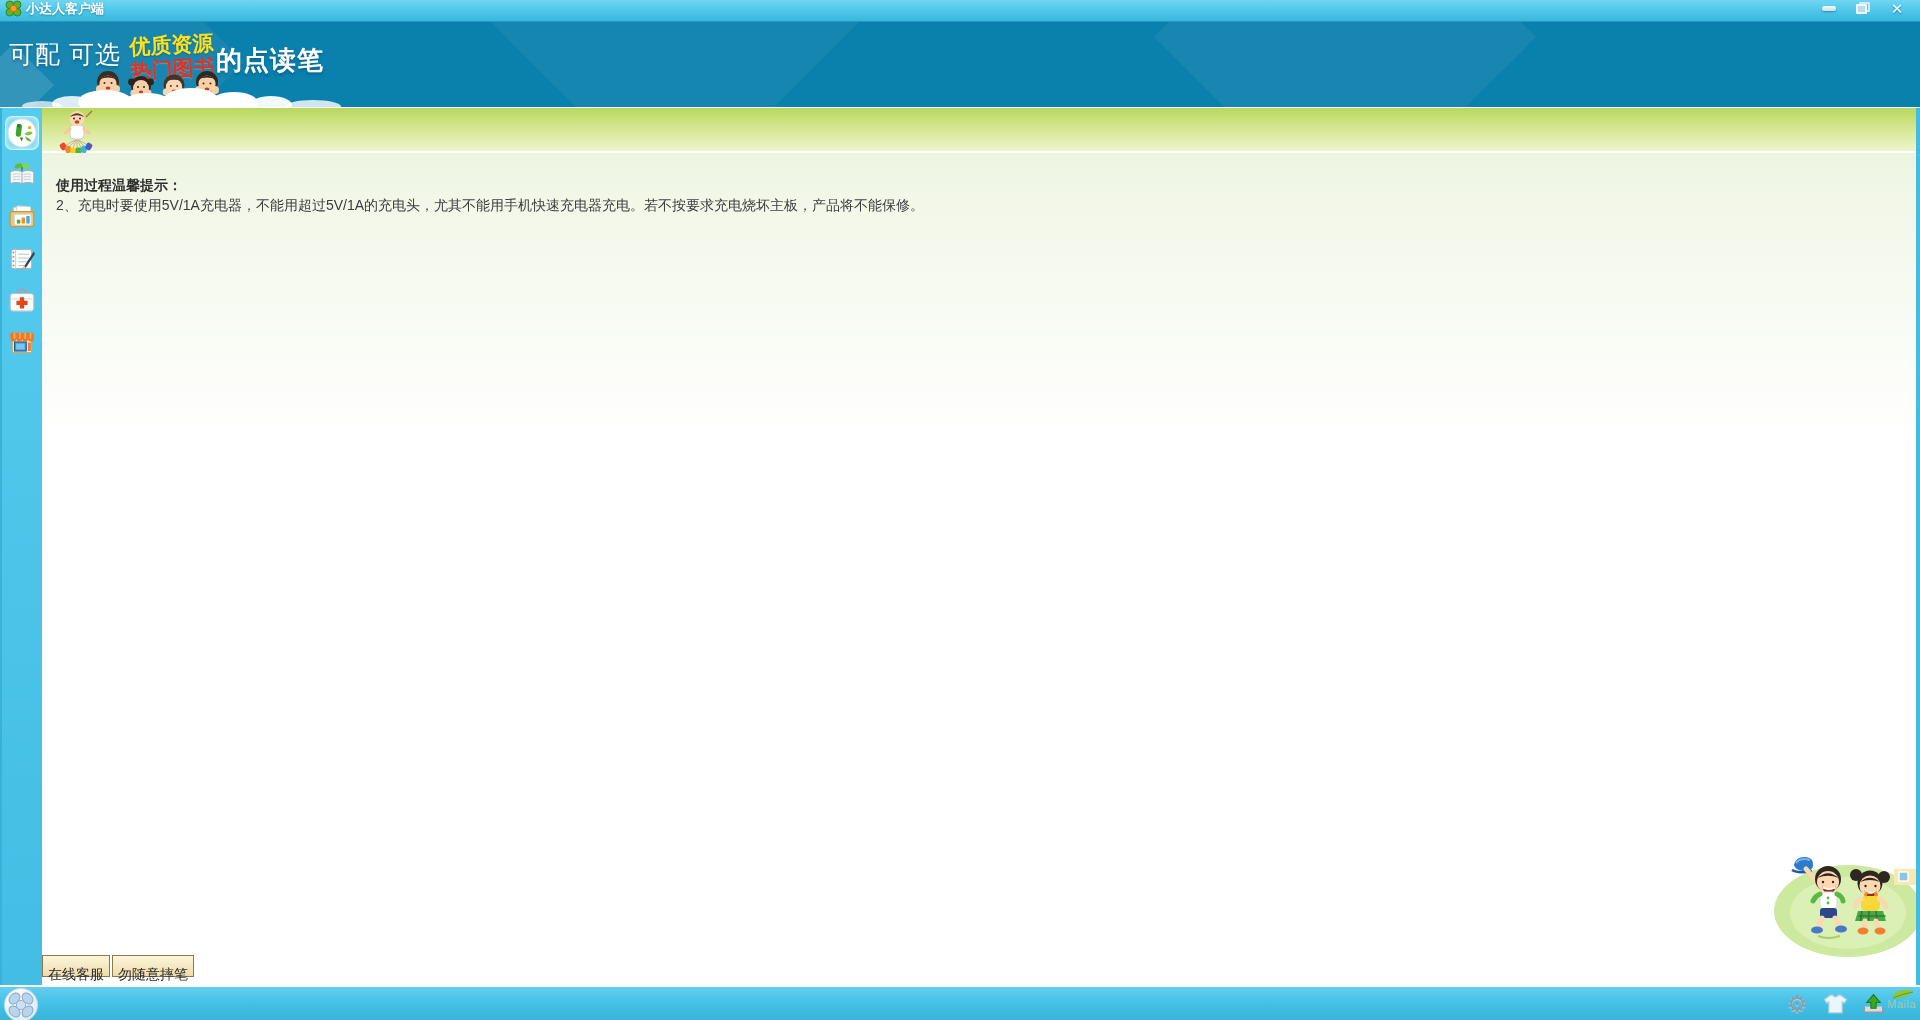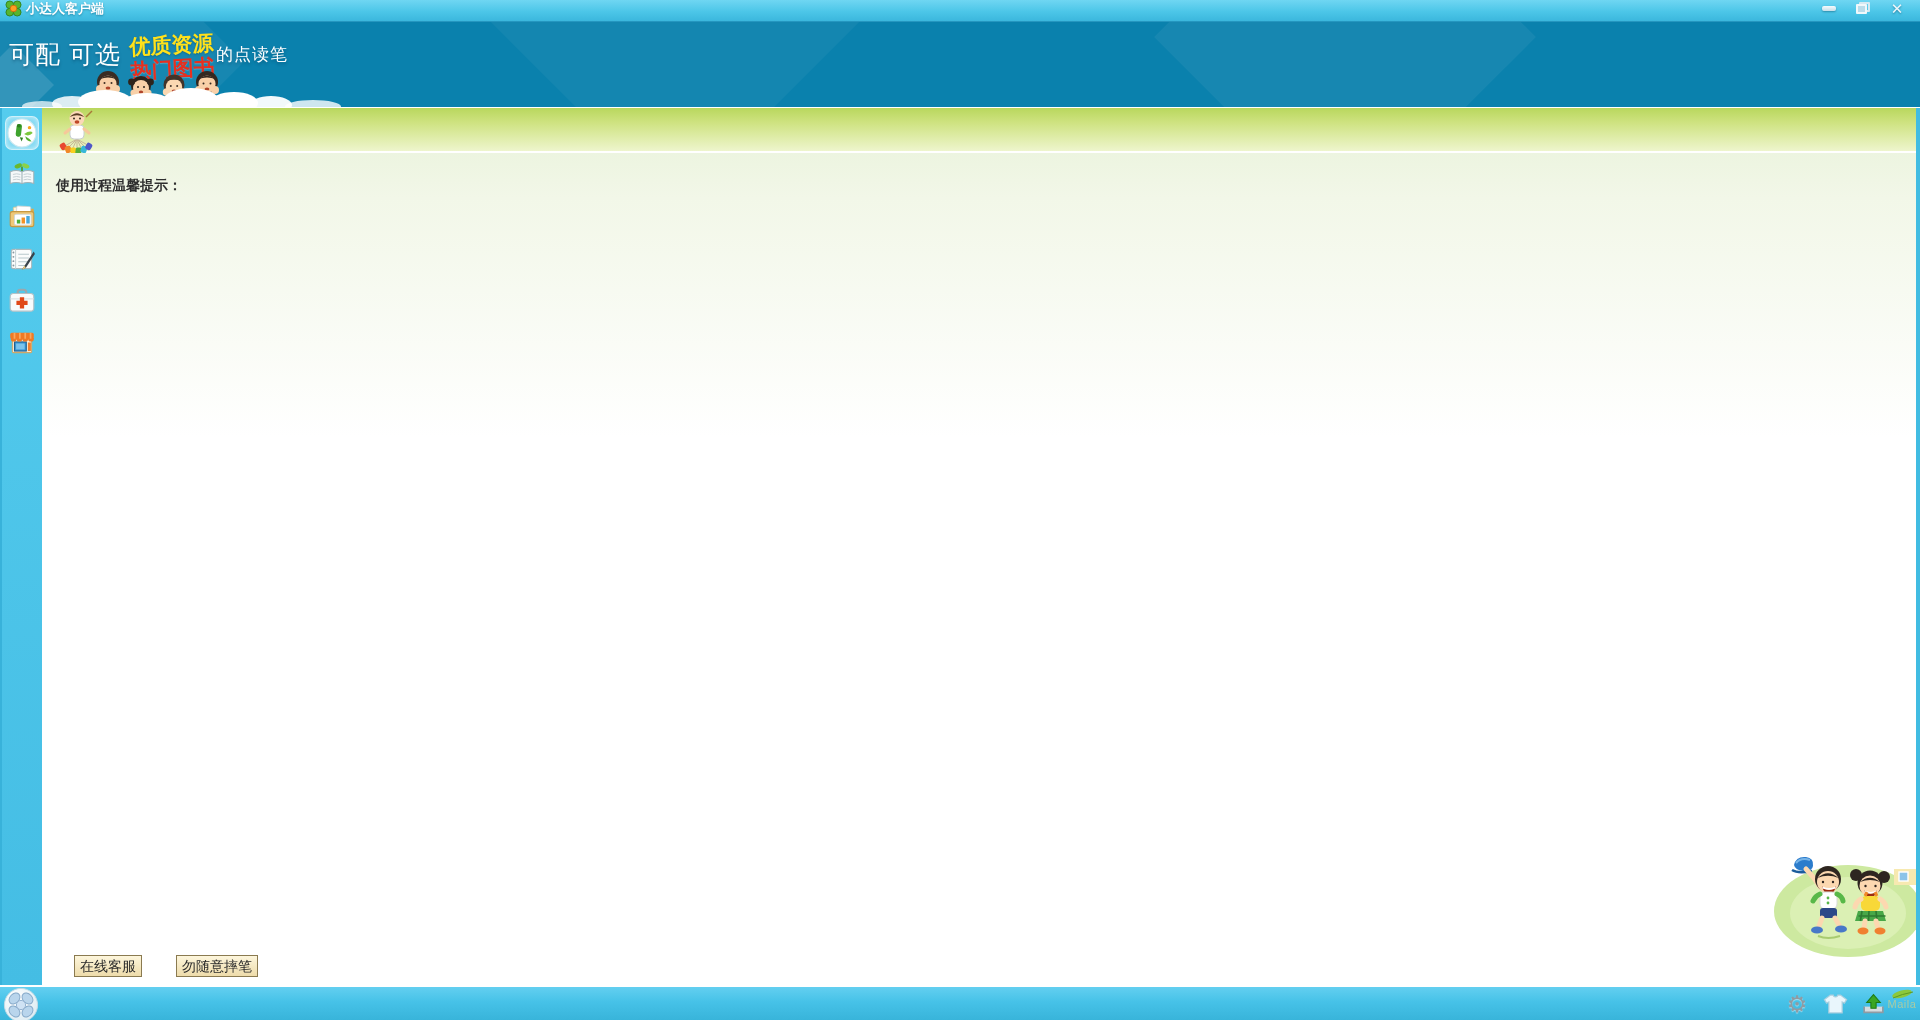--- a/index.html
+++ b/index.html
@@ -22,43 +22,43 @@
   .banner{position:absolute;left:0;top:22px;width:100%;height:86px;background:#0a81ad;overflow:hidden;border-bottom:1px solid #ffffff;box-sizing:border-box;}
   .deco{position:absolute;background:rgba(255,255,255,.055);transform:rotate(45deg);}
   .deco.d1{left:-70px;top:-90px;width:260px;height:260px;}
   .deco.d2{left:520px;top:-190px;width:310px;height:310px;background:rgba(255,255,255,.045);}
   .deco.d3{left:1210px;top:-120px;width:270px;height:270px;}
   .deco.d4{left:-16px;top:34px;width:58px;height:58px;background:rgba(255,255,255,.12);}
   .promo-left{position:absolute;left:9px;top:16px;color:#fff;font-size:25px;font-weight:normal;letter-spacing:1px;text-shadow:0 2px 3px rgba(0,50,80,.4);white-space:nowrap;}
   .promo-tags{position:absolute;left:126px;top:11px;width:92px;text-align:center;transform:rotate(-3deg);line-height:24px;white-space:nowrap;}
   .tag-top{display:block;color:#ffe11a;font-size:21px;font-weight:bold;text-shadow:0 1px 2px rgba(0,50,80,.35);}
   .tag-bottom{display:block;color:#e6301f;font-size:21px;font-weight:bold;text-shadow:0 1px 1px rgba(255,255,255,.25);}
-  .promo-right{position:absolute;left:216px;top:21px;color:#fff;font-size:17px;font-weight:normal;letter-spacing:1px;text-shadow:0 2px 3px rgba(0,50,80,.4);white-space:nowrap;}
+  .promo-right{position:absolute;left:216px;top:21px;color:#fff;font-size:26px;font-weight:bold;letter-spacing:1px;text-shadow:0 2px 3px rgba(0,50,80,.4);white-space:nowrap;}
   .banner-kids{position:absolute;left:92px;top:47px;}
   .cloud{position:absolute;background:#fff;border-radius:50%;}
 
   
   .mainrow{position:absolute;left:0;top:108px;width:100%;height:877px;display:flex;box-sizing:border-box;
     border-left:2px solid #38b2da;border-right:4px solid #41bce2;}
   .sidebar{width:40px;background:linear-gradient(180deg,#55ccee 0%,#44bde4 100%);padding-top:8px;box-sizing:border-box;flex:none;}
   .side-item{width:34px;height:34px;margin:0 auto 8px auto;display:flex;align-items:center;justify-content:center;border-radius:7px;cursor:pointer;box-sizing:border-box;}
   .side-item.selected{background:rgba(255,255,255,.30);border:1px solid rgba(255,255,255,.6);box-shadow:inset 0 0 4px rgba(255,255,255,.6);}
 
   .content{position:relative;flex:1;background:linear-gradient(180deg,#e7f2d8 0px,#f2f7e8 90px,#ffffff 330px);overflow:hidden;}
   .greenbar{position:absolute;left:0;top:0;width:100%;height:45px;
     background:linear-gradient(180deg,#b9d75d 0%,#cfe382 35%,#eef5cd 100%);
     border-bottom:2px solid #ffffff;box-sizing:border-box;}
   .greenbar-char{position:absolute;left:14px;top:1px;}
 
   .tips{position:absolute;left:14px;top:57px;font-size:14px;line-height:20px;color:#3c3c3c;white-space:nowrap;margin-top:10px;}
   .tips-title{font-weight:bold;color:#2e2e2e;}
 
   .footer-buttons{position:absolute;left:0px;bottom:8px;display:flex;gap:2px;}
-  .fbtn{height:22px;padding:0 5px;font-size:14px;color:#2b2b2b;background:linear-gradient(180deg,#fdf6dc,#eedcab);
-    border:1px solid #8a7a50;cursor:pointer;font-family:inherit;line-height:20px;margin-left:32px;}
+  .fbtn{height:22px;padding:8px 5px;font-size:14px;color:#2b2b2b;background:linear-gradient(180deg,#fdf6dc,#eedcab);
+    border:1px solid #8a7a50;cursor:pointer;font-family:inherit;line-height:20px;}
 
   .kids-illustration{position:absolute;right:0px;bottom:28px;}
 
   
   .bottombar{position:absolute;left:0;top:985px;width:100%;height:35px;
     background:linear-gradient(180deg,#63cff0 0%,#46c2e8 45%,#38b4da 100%);
     border-top:2px solid #ffffff;box-sizing:border-box;}
   .assistant-btn{position:absolute;left:3px;top:0px;width:36px;height:36px;cursor:pointer;}
   .bar-icons{position:absolute;right:34px;top:5px;display:flex;gap:12px;align-items:center;}
   .bar-btn{width:26px;height:24px;display:flex;align-items:center;justify-content:center;cursor:pointer;}
@@ -249,20 +249,21 @@
           <circle cx="21" cy="9.5" r="7.5" fill="#fcd8b8"></circle>
           <path d="M13.8 8 q7.2 -7.5 14.4 0 q-7.2 -3.4 -14.4 0" fill="#5a3c24"></path>
           <circle cx="18" cy="9.5" r="1" fill="#3a2c22"></circle>
             <circle cx="24" cy="9.5" r="1" fill="#3a2c22"></circle>
           <ellipse cx="21" cy="13" rx="2.4" ry="1.8" fill="#c04828"></ellipse>
         </svg>
       </div>
 
       <div class="tips">
         <div class="tips-title">使用过程温馨提示：</div>
+        <div class="tips-line">2、充电时要使用5V/1A充电器，不能用超过5V/1A的充电头，尤其不能用手机快速充电器充电。若不按要求充电烧坏主板，产品将不能保修。</div>
       </div>
 
       <svg class="kids-illustration" width="150" height="118" viewBox="0 0 150 118">
         <ellipse cx="82" cy="72" rx="74" ry="46" fill="#cde9a0"></ellipse>
         <ellipse cx="82" cy="74" rx="58" ry="36" fill="#dbf0b4"></ellipse>
         <g>
           <polygon points="118,22 150,10 150,30 122,32" fill="#ffffff"></polygon>
           <rect x="128" y="30" width="22" height="16" fill="#f7e9b0"></rect>
           <rect x="133" y="33" width="9" height="9" fill="#8cc4e8" stroke="#ffffff" stroke-width="1.4"></rect>
         </g>

